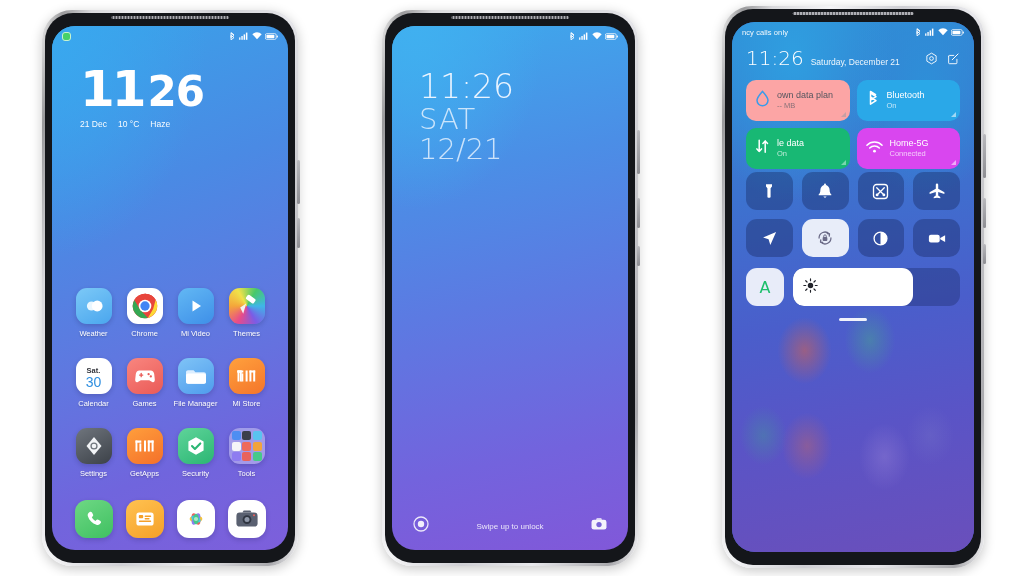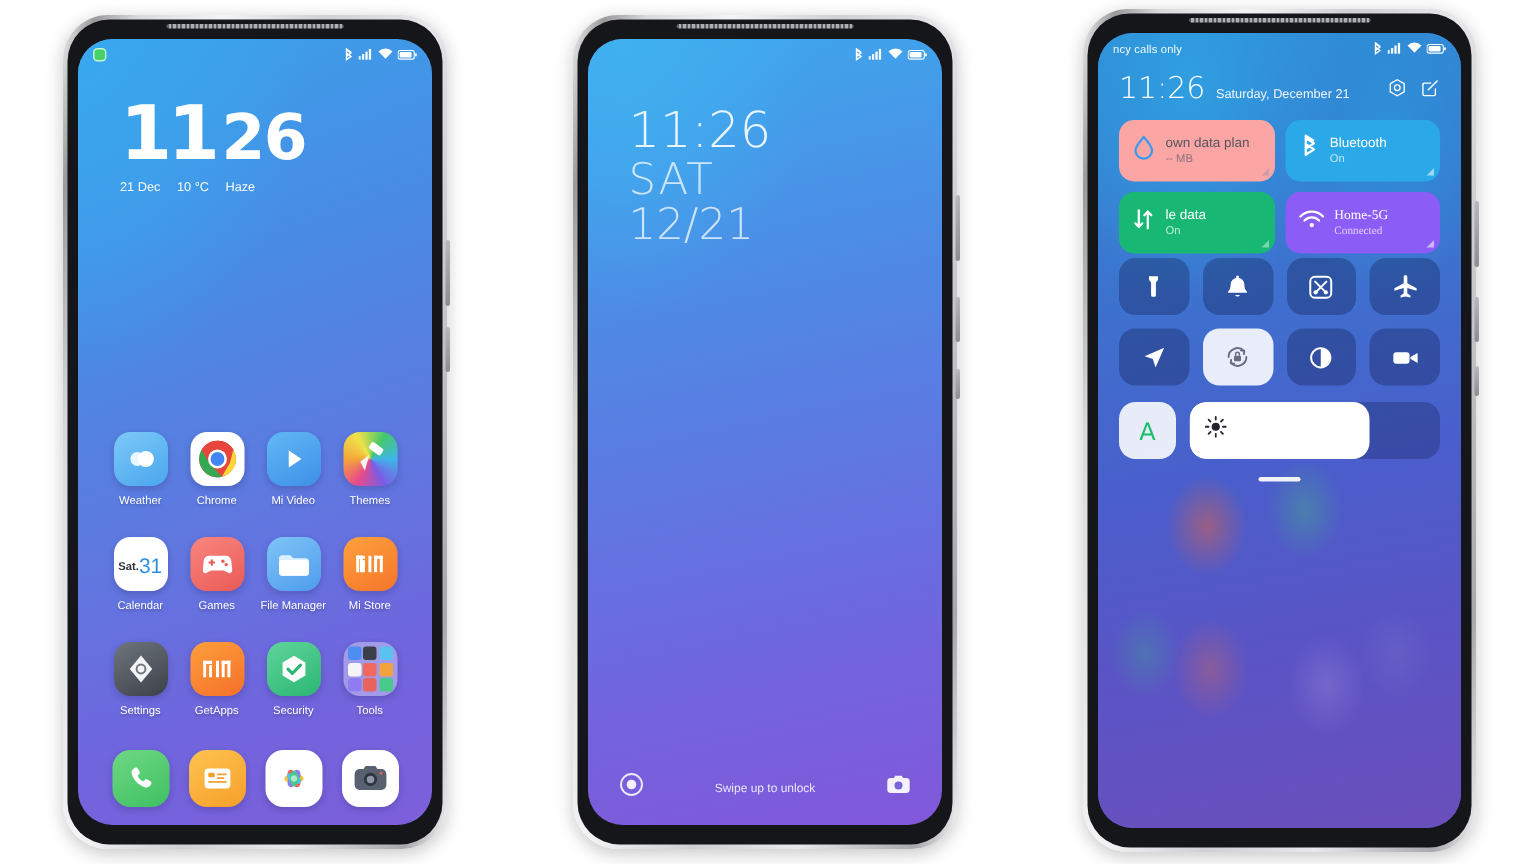--- a/index.html
+++ b/index.html
@@ -294,23 +294,23 @@
           <div class="app-ico" style="background:conic-gradient(from 210deg,#e84b8a,#f4a63a,#f0e24a,#46c86a,#3fb6e8,#7a5ce6,#e84b8a);">
             <svg width="26" height="26" viewBox="0 0 26 26" class="ico-svg">
               <rect x="12" y="3.5" width="9.5" height="5.2" rx="1.4" transform="rotate(36 16.7 6.1)" fill="#fff"></rect>
               <path d="M12.2 10.4 L9.2 20.8 L6.2 14.6 Z" fill="#f2f2f7"></path>
             </svg>
           </div>
           <span class="app-label">Themes</span>
         </div>
 
         <div class="app">
-          <div class="app-ico" style="background:#ffffff; flex-direction:row; line-height:1;">
+          <div class="app-ico" style="background:#ffffff; flex-direction:column; line-height:1;">
             <span style="font-size:7.5px;color:#33353c;font-weight:600;margin-top:4px;">Sat.</span>
-            <span style="font-size:14px;color:#2f8fe0;font-weight:400;margin-top:1px;">31</span>
+            <span style="font-size:14px;color:#2f8fe0;font-weight:400;margin-top:1px;">30</span>
           </div>
           <span class="app-label">Calendar</span>
         </div>
 
         <div class="app">
           <div class="app-ico" style="background:linear-gradient(150deg,#f9867f,#ea5a57);">
             <svg width="24" height="20" viewBox="0 0 24 20" class="ico-svg">
               <path d="M6.4 4.5h11.2c2 0 3.4 1.6 3.6 3.6l.6 5.4c.2 1.9-1.1 3.2-2.6 2.4l-3-1.6H7.8l-3 1.6c-1.5.8-2.8-.5-2.6-2.4l.6-5.4C3 6.1 4.4 4.5 6.4 4.5z" fill="#fff"></path>
               <rect x="6" y="8.4" width="4.4" height="1.3" rx=".6" fill="#ea5a57"></rect>
               <rect x="7.55" y="6.85" width="1.3" height="4.4" rx=".6" fill="#ea5a57"></rect>
@@ -601,21 +601,21 @@
               <path d="M10.2 14.2 V3 M10.2 3 L7.9 5.5 M10.2 3 L12.5 5.5" fill="none" stroke="#fff" stroke-width="1.5" stroke-linecap="round"></path>
             </svg>
           </span>
           <span class="bt-txt">
             <span class="bt-title">le data</span>
             <span class="bt-sub">On</span>
           </span>
           <i class="bt-corner" style="color:#ffffff;opacity:.42;"></i>
         </div>
 
-        <div class="bigtile" style="background:#8b5cf6; color:#ffffff;font-family:Liberation Serif, serif;">
+        <div class="bigtile" style="background:#d946ef; color:#ffffff;">
           <span>
             <svg width="17" height="14" viewBox="0 0 18 14">
               <path d="M1 5.2 A11 11 0 0 1 17 5.2" fill="none" stroke="#fff" stroke-width="1.6" stroke-linecap="round"></path>
               <path d="M3.9 8.1 A7 7 0 0 1 14.1 8.1" fill="none" stroke="#fff" stroke-width="1.6" stroke-linecap="round"></path>
               <circle cx="9" cy="11.4" r="1.5" fill="#fff"></circle>
             </svg>
           </span>
           <span class="bt-txt">
             <span class="bt-title">Home-5G</span>
             <span class="bt-sub">Connected</span>

